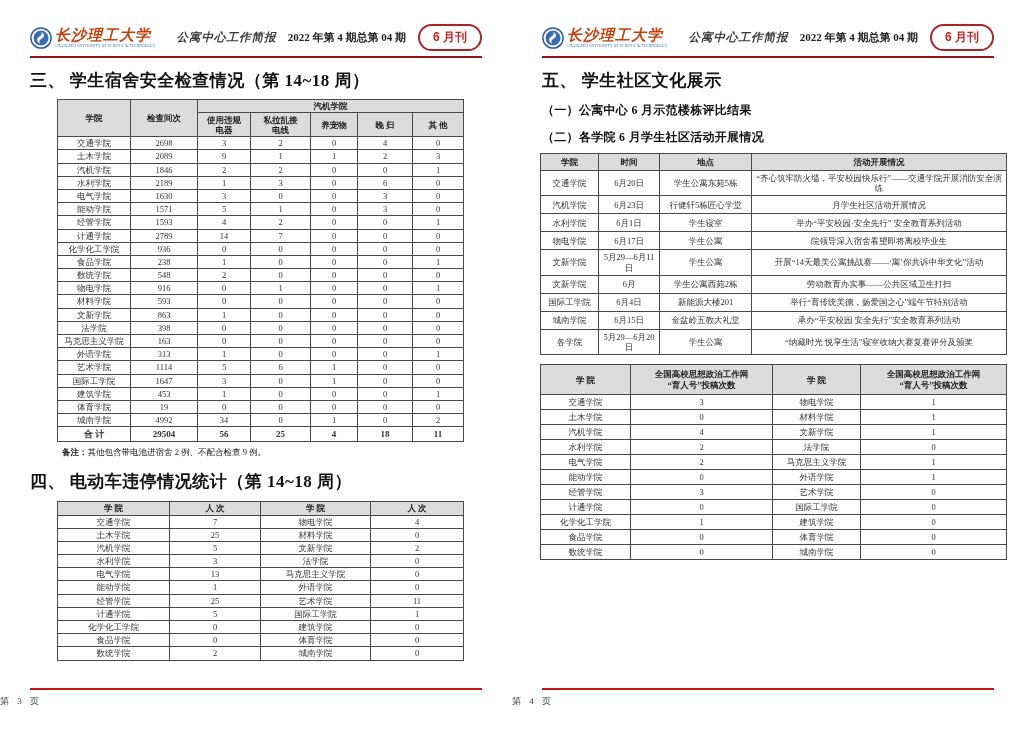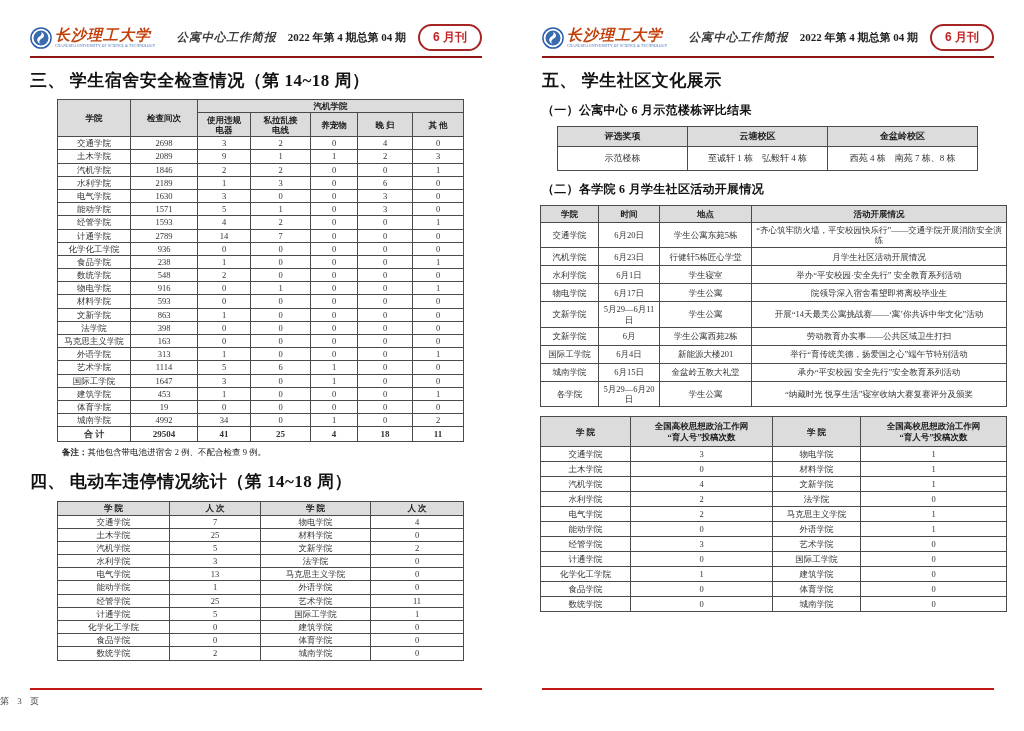--- a/index.html
+++ b/index.html
@@ -319,21 +319,21 @@
               <td>0</td>
               <td>1</td>
               <td>0</td>
               <td>2</td>
             </tr>
           </tbody>
         <tbody class="trow-total">
             <tr>
               <td>合 计</td>
               <td>29504</td>
-              <td>41</td>
+              <td>56</td>
               <td>25</td>
               <td>4</td>
               <td>18</td>
               <td>11</td>
             </tr>
           </tbody>
       </table>
 
       <div class="note"><b>备注：</b><span>其他包含带电池进宿舍 2 例、不配合检查 9 例。</span></div>
 
@@ -444,41 +444,20 @@
         </div>
         <span class="bulletin-title">公寓中心工作简报</span>
         <span class="issue">2022 年第 4 期总第 04 期</span>
         <span class="badge">6 月刊</span>
       </div>
       <div class="hdr-rule"></div>
 
       <div class="sec-title">五、 学生社区文化展示</div>
 
       <div class="sub-title">（一）公寓中心 6 月示范楼栋评比结果</div>
-      <table class="tA">
-        <colgroup>
-            <col style="width:130px">
-            <col style="width:140px">
-            <col style="width:150px">
-          </colgroup>
-        <thead>
-            <tr>
-              <td>评选奖项</td>
-              <td>云塘校区</td>
-              <td>金盆岭校区</td>
-            </tr>
-          </thead>
-        <tbody>
-            <tr>
-              <td>示范楼栋</td>
-              <td>至诚轩 1 栋　弘毅轩 4 栋</td>
-              <td>西苑 4 栋　南苑 7 栋、8 栋</td>
-            </tr>
-          </tbody>
-      </table>
 
       <div class="sub-title">（二）各学院 6 月学生社区活动开展情况</div>
       <table class="tB">
         <colgroup>
             <col style="width:58px">
             <col style="width:61px">
             <col style="width:92px">
             <col style="width:255px">
           </colgroup>
         <thead>
@@ -628,15 +607,16 @@
             <tr>
               <td>数统学院</td>
               <td>0</td>
               <td>城南学院</td>
               <td>0</td>
             </tr>
           </tbody>
       </table>
     </div>
     <div class="ftr-rule"></div>
+    <div class="page-num">第 4 页</div>
   </div>
 
 </div>
 
 </body></html>

